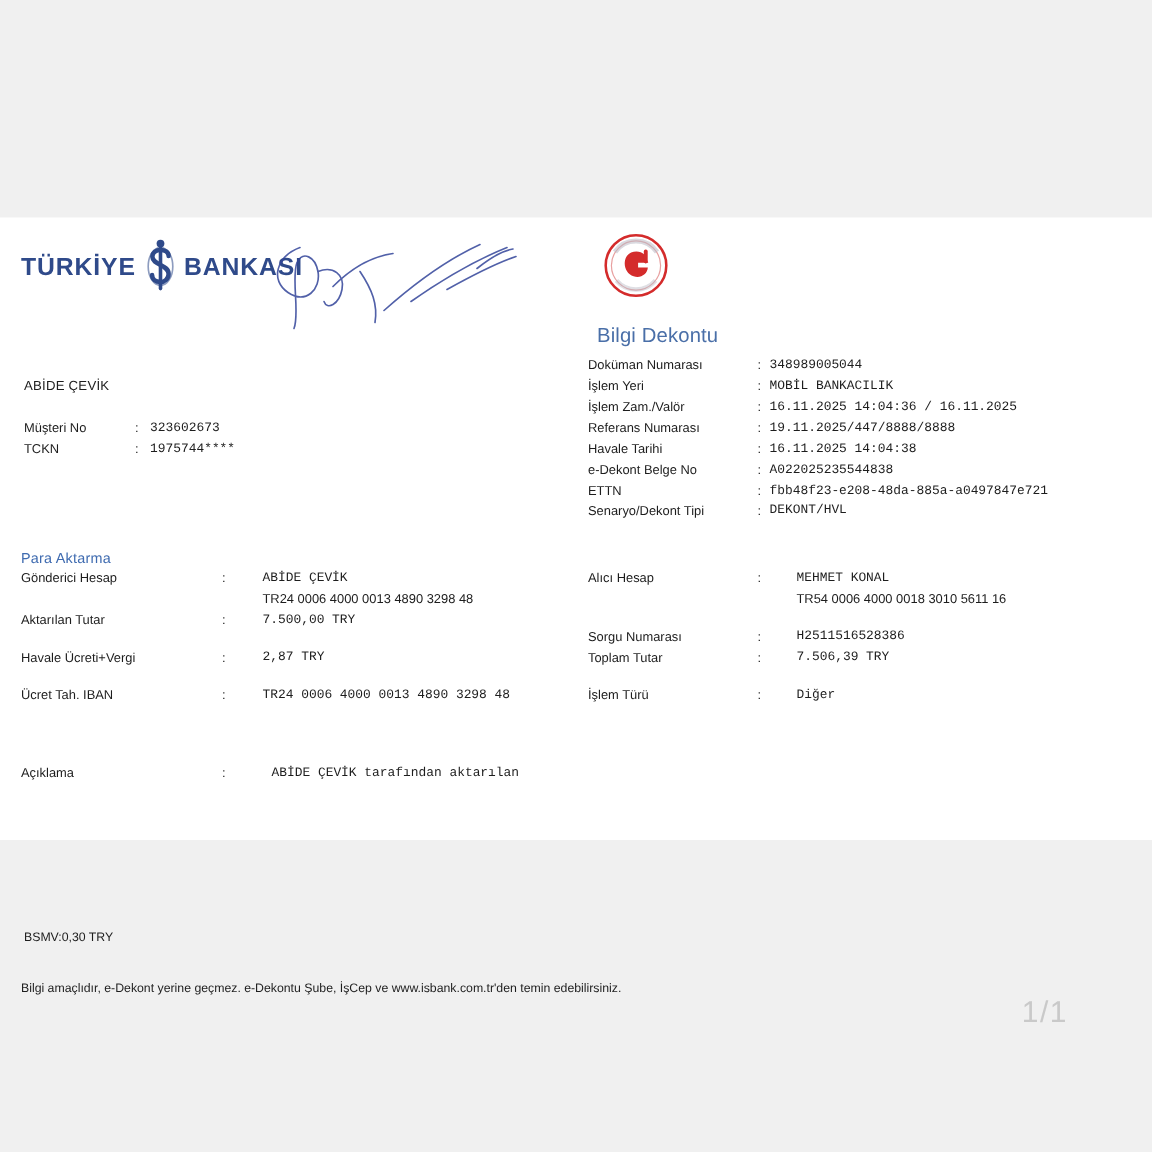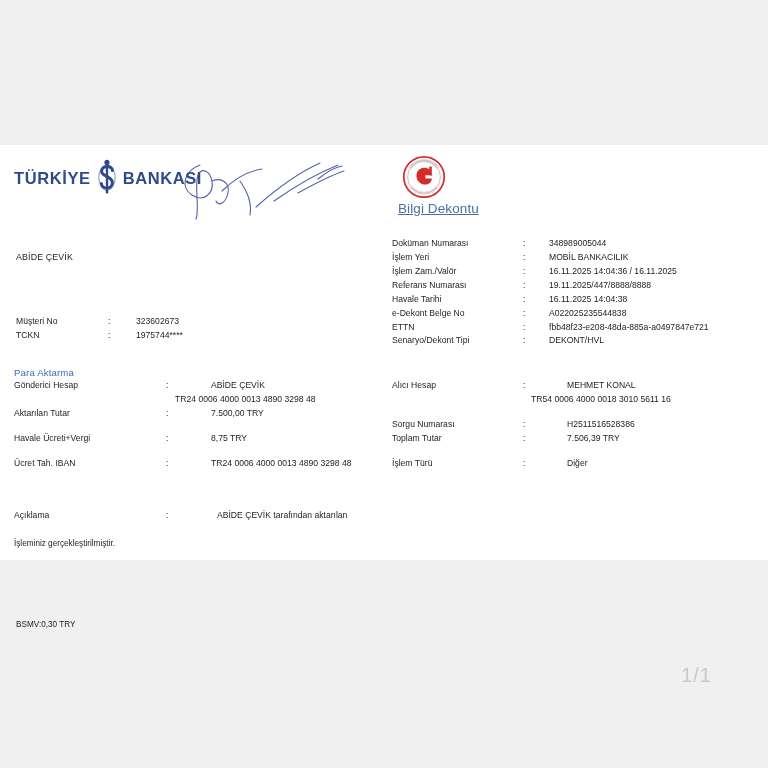--- a/index.html
+++ b/index.html
@@ -87,53 +87,50 @@
   
   #seal-block {
     position: absolute;
     left: 398px;
     top: 10px;
   }
   #red-seal { width: 44px; height: 44px; display:block; margin-left: 4px;}
   #doc-kind-title {
     font-size: 13.5px;
     color: #4a6fa8;
-    margin-top: 2px;
+    margin-top: 17px;
     letter-spacing: 0.1px;
-    text-decoration: underline;
   }
 
   
   .field-row {
     display: flex;
     align-items: flex-start;
     font-size: 8.6px;
     color: #1d1d1d;
     line-height: 1.62;
     white-space: nowrap;
-    gap: 18px;
   }
   .f-label { flex: 0 0 auto; }
   .f-colon { flex: 0 0 auto; text-align: left; }
-  .f-value { flex: 0 0 auto; }
+  .f-value { flex: 0 0 auto; font-family: Liberation Mono, monospace; }
 
   
   #customer-name {
     position: absolute;
     left: 16px;
     top: 107px;
     font-size: 8.8px;
     color: #1d1d1d;
     letter-spacing: 0.15px;
   }
   #customer-ids {
     position: absolute;
     left: 16px;
     top: 134px;
-    margin-top: 36px;
   }
   #customer-ids .f-label { width: 74px; }
   #customer-ids .f-colon { width: 10px; }
 
   
   #doc-meta {
     position: absolute;
     left: 392px;
     top: 92px;
   }
@@ -352,21 +349,21 @@
       <span class="f-label">Aktarılan Tutar</span>
       <span class="f-colon">:</span>
       <span class="f-value">7.500,00 TRY</span>
     </div>
 
     <div class="row-gap"></div>
 
     <div class="field-row">
       <span class="f-label">Havale Ücreti+Vergi</span>
       <span class="f-colon">:</span>
-      <span class="f-value">8,75 TRY</span>
+      <span class="f-value">2,87 TRY</span>
     </div>
 
     <div class="row-gap"></div>
 
     <div class="field-row">
       <span class="f-label">Ücret Tah. IBAN</span>
       <span class="f-colon">:</span>
       <span class="f-value">TR24 0006 4000 0013 4890 3298 48</span>
     </div>
   </div>
@@ -403,21 +400,21 @@
 
   <div id="description-row">
     <div class="field-row">
       <span class="f-label">Açıklama</span>
       <span class="f-colon">:</span>
       <span class="f-value">ABİDE ÇEVİK tarafından aktarılan</span>
     </div>
   </div>
 
   <div id="statements">
-    <div>İşleminiz gerçekleştirilmiştir.</div>
   </div>
 
   <div id="bsmv-line">BSMV:0,30 TRY</div>
 
+  <div id="disclaimer">Bilgi amaçlıdır, e-Dekont yerine geçmez. e-Dekontu Şube, İşCep ve www.isbank.com.tr'den temin edebilirsiniz.</div>
 
   <div id="page-counter">1/1</div>
 
 </div>
 
 </body></html>

